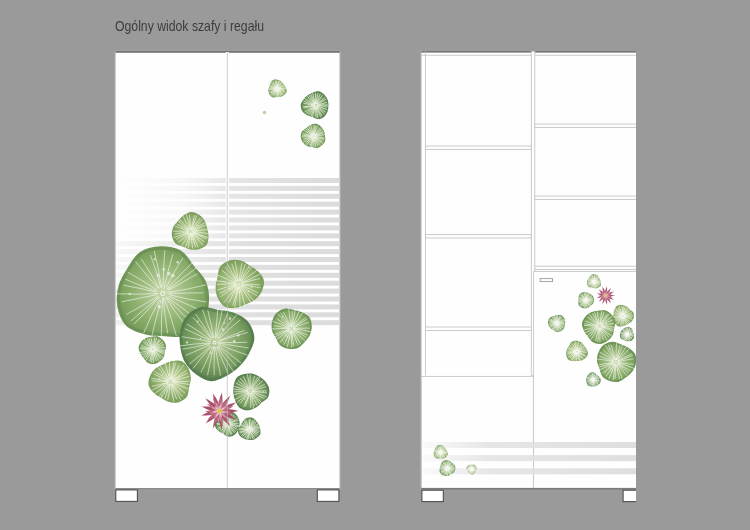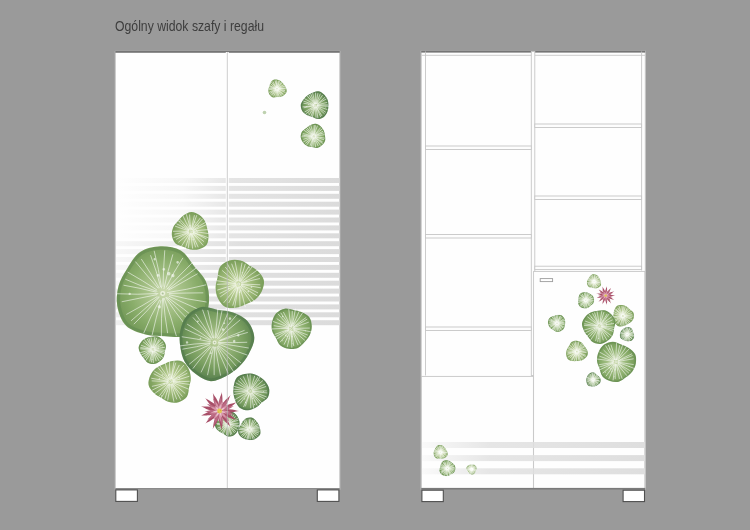--- a/index.html
+++ b/index.html
@@ -1,16 +1,16 @@
 <!DOCTYPE html>
 <html><head>
 <meta charset="utf-8">
 <style>
 html,body{margin:0;padding:0;background:#9a9a9a;}
-#page{position:relative;width:750px;height:530px;overflow:hidden;background:#be185d;font-family:"Liberation Sans",sans-serif;}
+#page{position:relative;width:636px;height:530px;overflow:hidden;background:#be185d;font-family:"Liberation Sans",sans-serif;}
 </style>
 </head>
 <body>
 <div id="page">
 <svg width="750" height="530" viewBox="0 0 750 530" xmlns="http://www.w3.org/2000/svg">
 <defs>
 <radialGradient id="gleafA" cx="0.5" cy="0.5" r="0.5">
  <stop offset="0" stop-color="#cedcb2"></stop>
           <stop offset="0.38" stop-color="#a6c187"></stop>
           <stop offset="0.75" stop-color="#88ac69"></stop>

